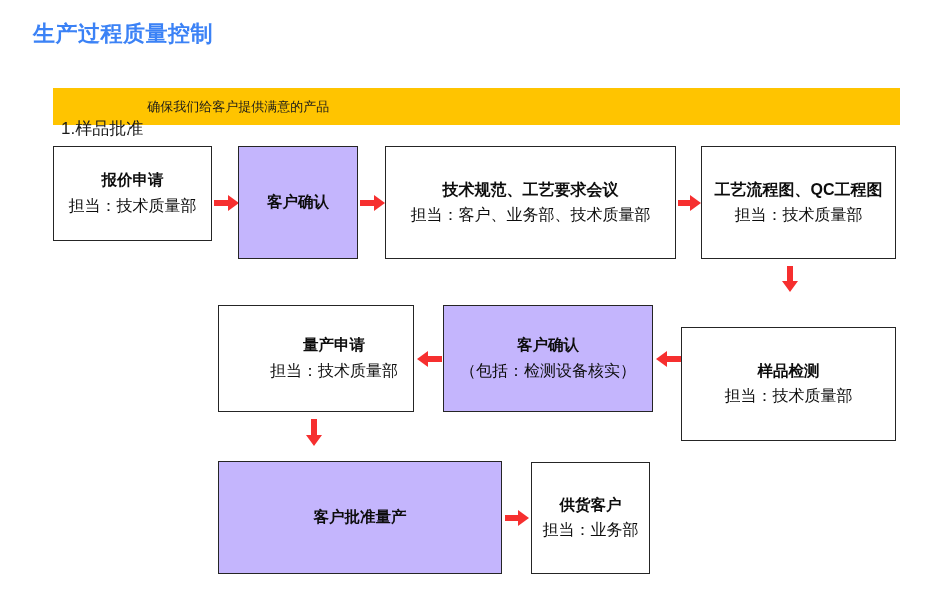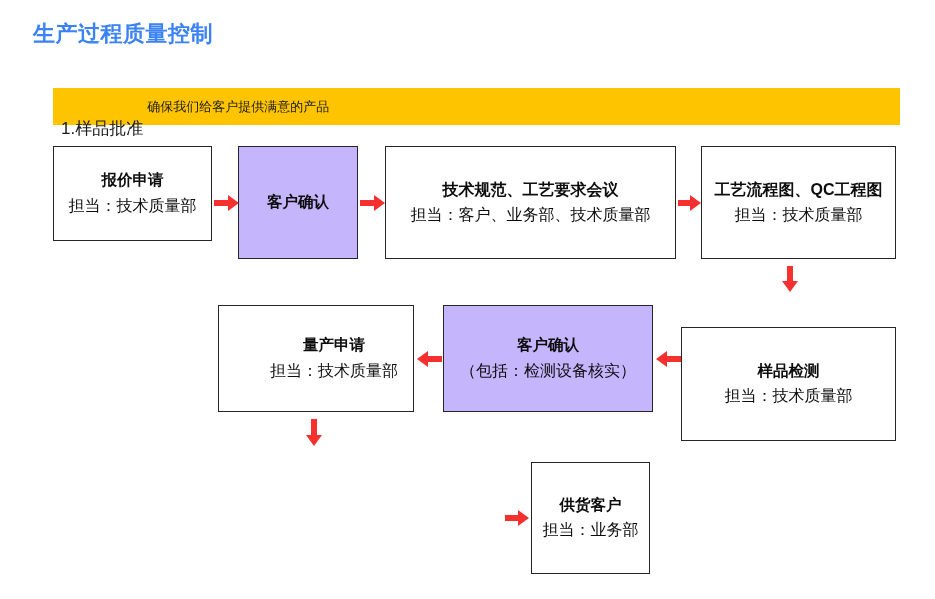--- a/index.html
+++ b/index.html
@@ -179,20 +179,23 @@
     <div class="node-title">样品检测</div>
     <div class="node-sub">担当：技术质量部</div>
   </div>
 
   <div class="arrow" style="left:305px; top:419px;">
     <svg width="18" height="28" viewBox="0 0 18 28">
       <path d="M6 0 L12 0 L12 16 L17 16 L9 27 L1 16 L6 16 Z" fill="#f62f2f"></path>
     </svg>
   </div>
 
+  <div class="node orange" style="left:218px; top:461px; width:284px; height:113px;">
+    <div class="node-title">客户批准量产</div>
+  </div>
 
   <div class="arrow" style="left:505px; top:509px;">
     <svg width="25" height="18" viewBox="0 0 25 18">
       <path d="M0 6 L13 6 L13 1 L24 9 L13 17 L13 12 L0 12 Z" fill="#f62f2f"></path>
     </svg>
   </div>
 
   <div class="node" style="left:531px; top:462px; width:119px; height:112px;">
     <div class="node-title">供货客户</div>
     <div class="node-sub">担当：业务部</div>

